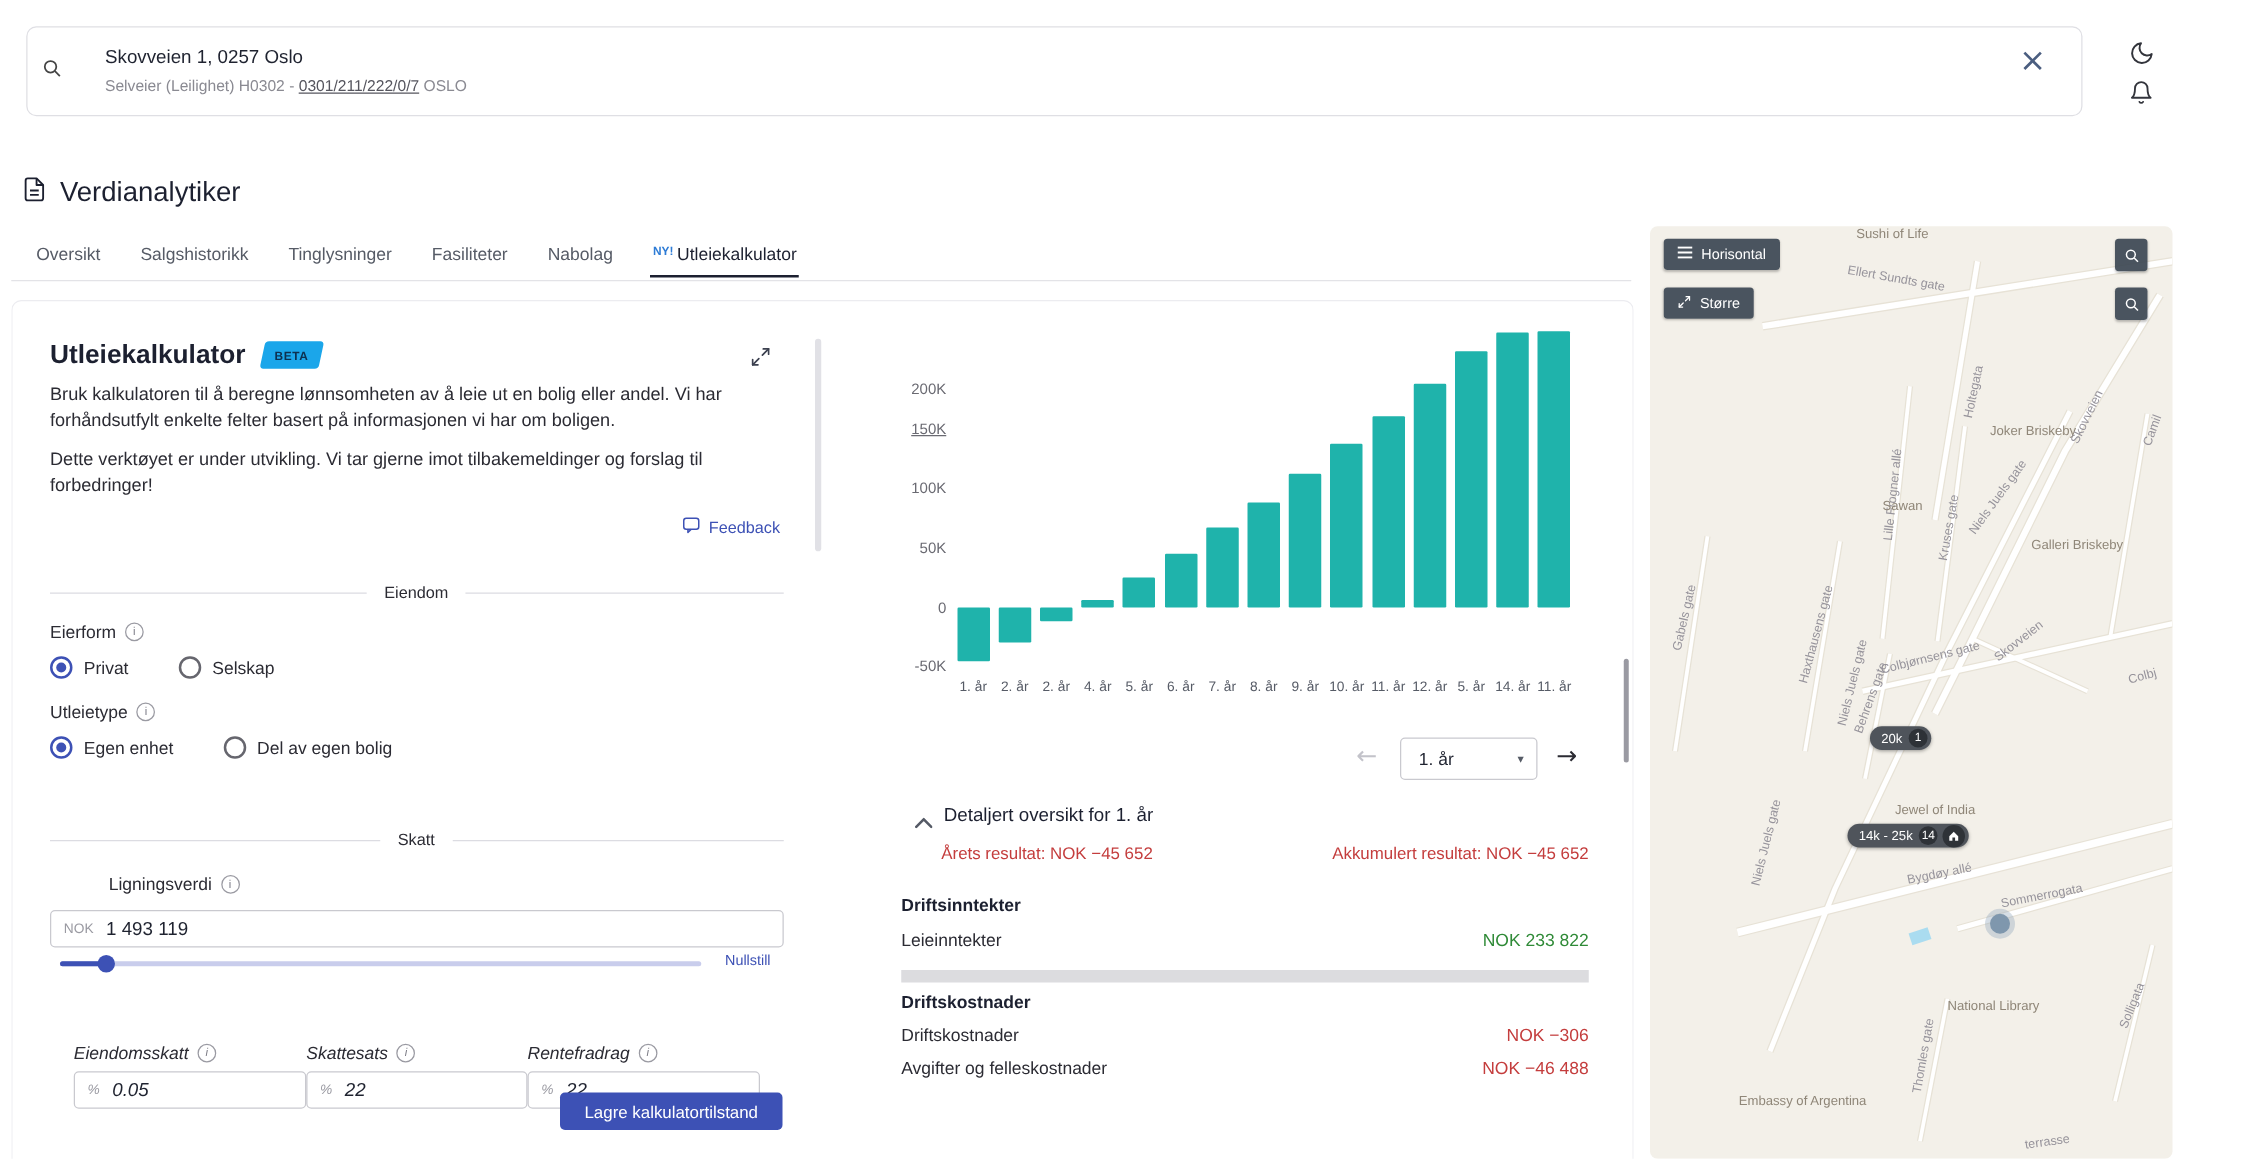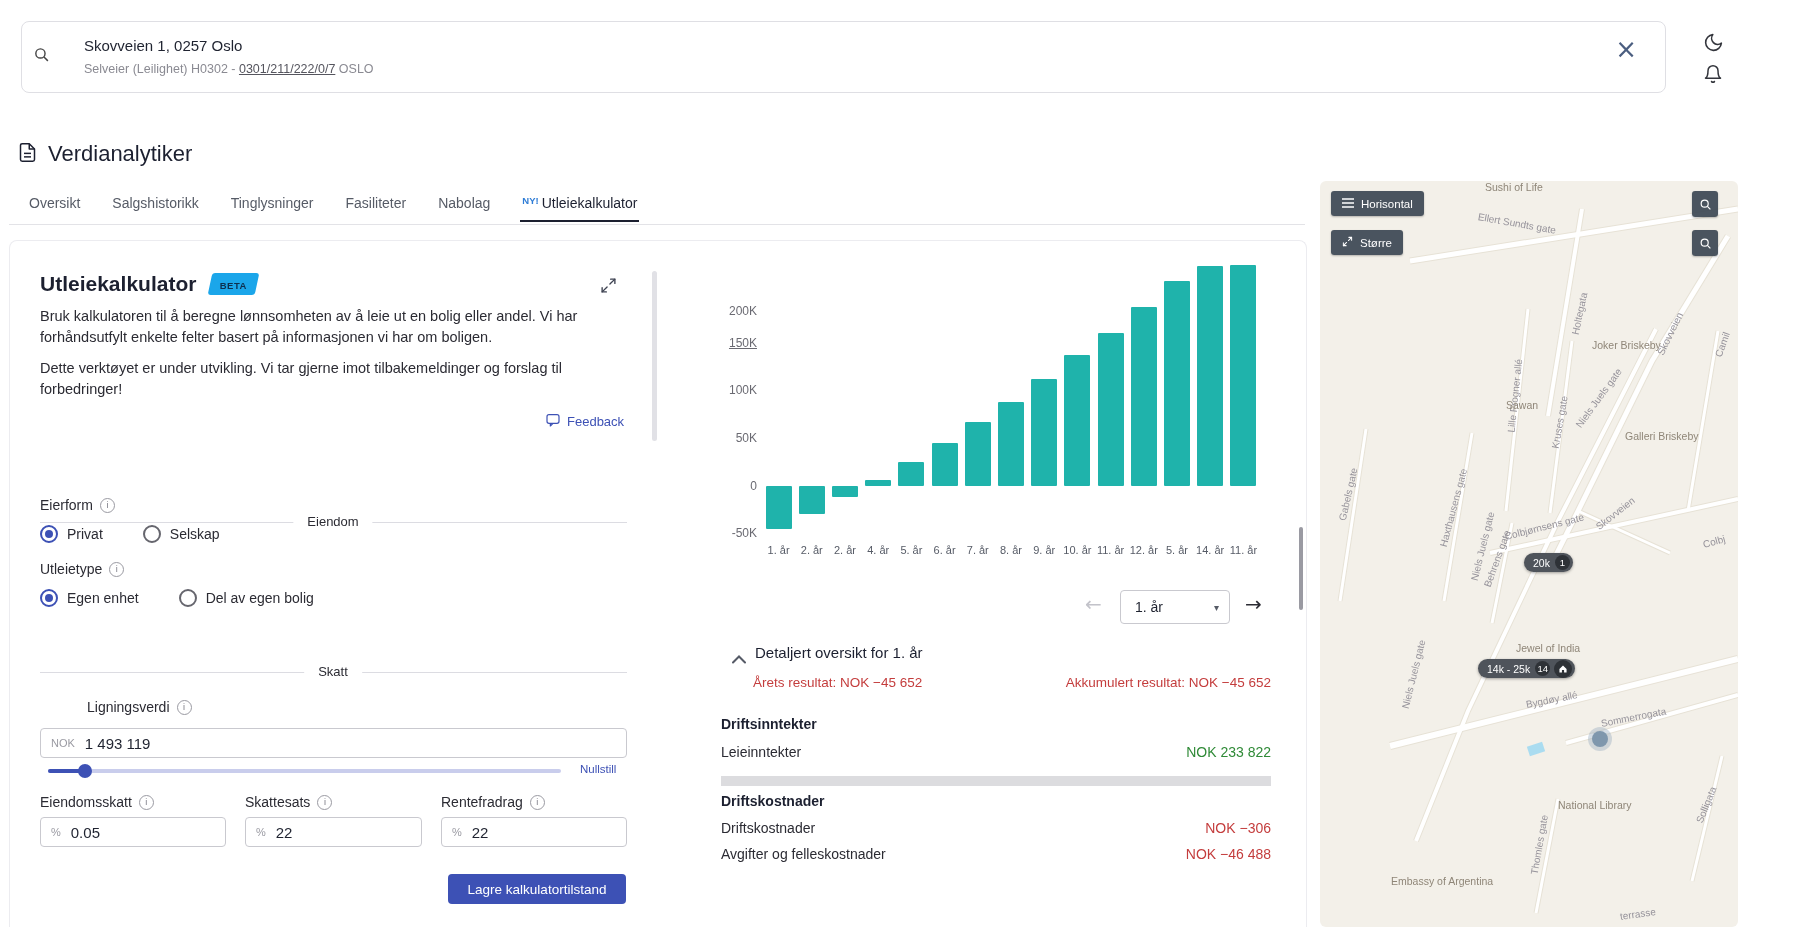--- a/index.html
+++ b/index.html
@@ -54,21 +54,21 @@
             padding:0 10px;box-sizing:border-box;cursor:text;}
   .prefix{font-size:11px;color:#9a9aa2;margin-right:10px;}
   .ivalue{font-size:15px;color:#1f2330;}
   #lign-input{position:absolute;left:40px;top:728px;width:587px;}
   #slider{position:absolute;left:40px;top:762px;width:530px;height:16px;cursor:pointer;}
   #slider .track{position:absolute;left:8px;top:7px;width:513px;height:4px;border-radius:2px;background:#c9cdec;}
   #slider .fill{position:absolute;left:8px;top:7px;width:38px;height:4px;border-radius:2px;background:#3d51b5;}
   #slider .thumb{position:absolute;left:38px;top:2px;width:14px;height:14px;border-radius:50%;background:#3d51b5;}
   #reset-link{position:absolute;left:580px;top:763px;font-size:11.5px;color:#3d51b5;cursor:pointer;}
 
-  #tax-fields{position:absolute;left:40px;top:794px;width:587px;display:flex;justify-content:space-between;}
+  #tax-fields{position:absolute;left:40px;top:834px;width:587px;display:flex;justify-content:center;font-style:italic;}
   .field{display:flex;flex-direction:column;}
   .field:nth-child(1){width:186px;}.field:nth-child(2){width:177px;}.field:nth-child(3){width:186px;}
   .flabel{font-size:14px;color:#2b2b33;display:flex;align-items:center;margin-bottom:7px;}
 
   #save-button{position:absolute;left:448px;top:874px;width:178px;height:30px;background:#3d51b5;border-radius:4px;
                color:#fff;font-size:13.5px;display:flex;align-items:center;justify-content:center;cursor:pointer;}
 
   #left-scroll{position:absolute;left:652px;top:271px;width:5px;height:170px;border-radius:3px;background:#e1e1e6;cursor:pointer;}
   #main-scroll{position:absolute;left:1299px;top:527px;width:4px;height:83px;border-radius:2px;background:#9a9aa2;cursor:pointer;}
 
@@ -185,21 +185,21 @@
 <div id="feedback-link">
   <span>
     <svg width="16" height="16" viewBox="0 0 24 24" fill="none" stroke="#3d51b5" stroke-width="1.8" stroke-linejoin="round">
         <rect x="3" y="4" width="18" height="13" rx="3"></rect>
         <path d="M8 17v4l4-4"></path>
       </svg>
   </span>
   <span>Feedback</span>
 </div>
 
-<div class="divider" style="top:474px;margin-top:48px;">
+<div class="divider" style="top:474px;">
     <span class="dlabel">Eiendom</span>
   </div>
 
 <div class="grp-label" style="top:497px;">
     <span>Eierform</span>
     <span class="info">i</span>
   </div>
 <div class="radio-row" style="top:525px;">
     <span class="radio-item">
       <span class="radio-circle checked"></span>
@@ -424,21 +424,21 @@
       <div class="maplabel" style="left: 281px; top: 537px; transform: rotate(-11deg);">Sommerrogata</div>
       <div class="maplabel poi" style="left: 238px; top: 618px; transform: rotate(0deg);">National Library</div>
       <div class="maplabel poi" style="left: 43px; top: 694px; transform: rotate(0deg); margin-left: 28px;">Embassy of Argentina</div>
       <div class="maplabel" style="left: 214px; top: 688px; transform: rotate(-80deg);">Thomles gate</div>
       <div class="maplabel" style="left: 379px; top: 636px; transform: rotate(-68deg);">Solligata</div>
       <div class="maplabel" style="left: 300px; top: 730px; transform: rotate(-8deg);">terrasse</div>
     </div>
   <div id="map-building"></div>
   <div id="map-dot"></div>
   <div id="map-marker-layer">
-      <div class="pill" style="left: 176px; top: 372px; margin-left: 28px;">
+      <div class="pill" style="left: 176px; top: 400px;">
         <span>20k</span>
         <span class="cnt">1</span>
       </div>
       <div class="pill" style="left: 158px; top: 478px;">
         <span>14k - 25k</span>
         <span class="cnt">14</span>
         <span class="house">
           <svg width="10" height="10" viewBox="0 0 14 14" fill="#fff">
             <path d="M2 7 L7 2 L12 7 V12 H8.5 V8.5 H5.5 V12 H2 Z"></path>
           </svg>

